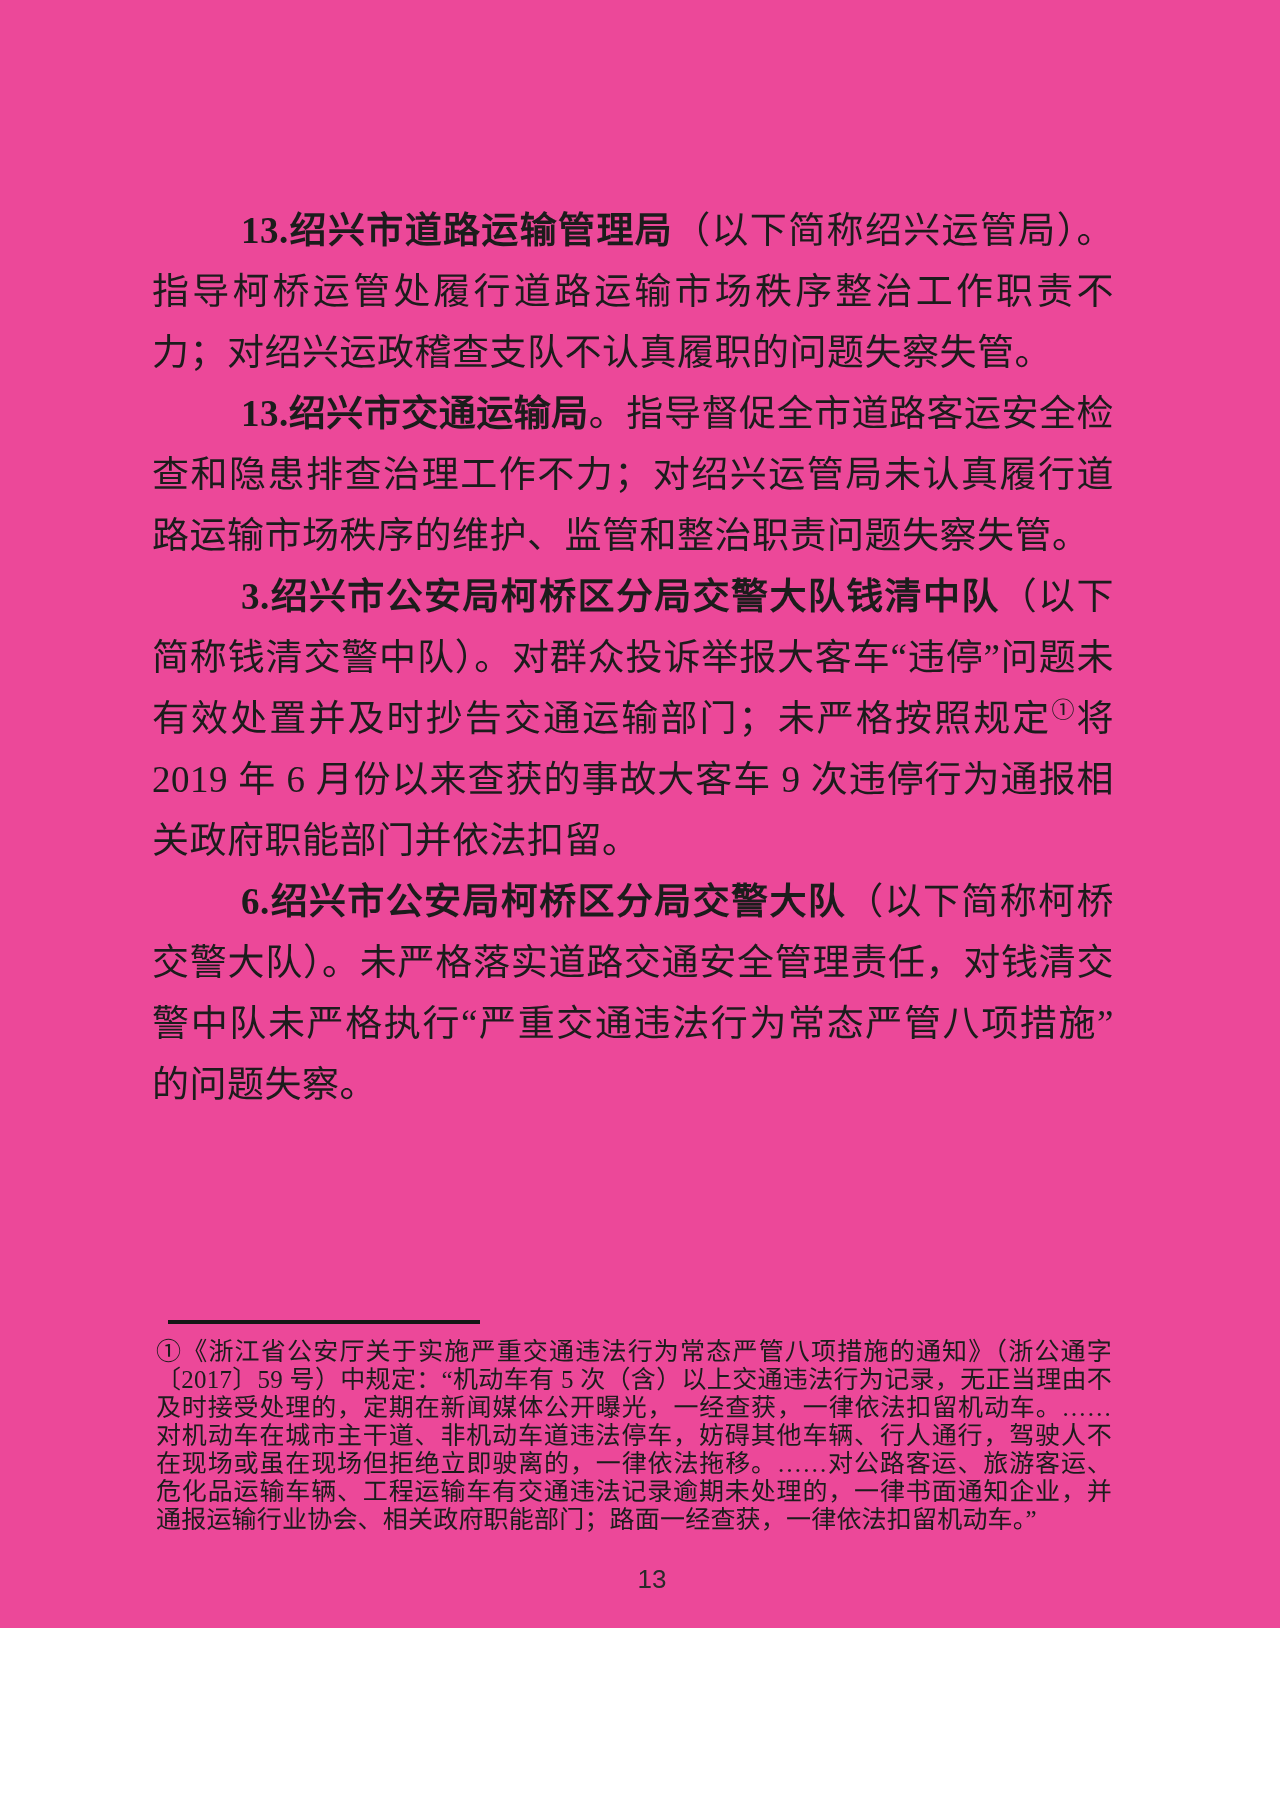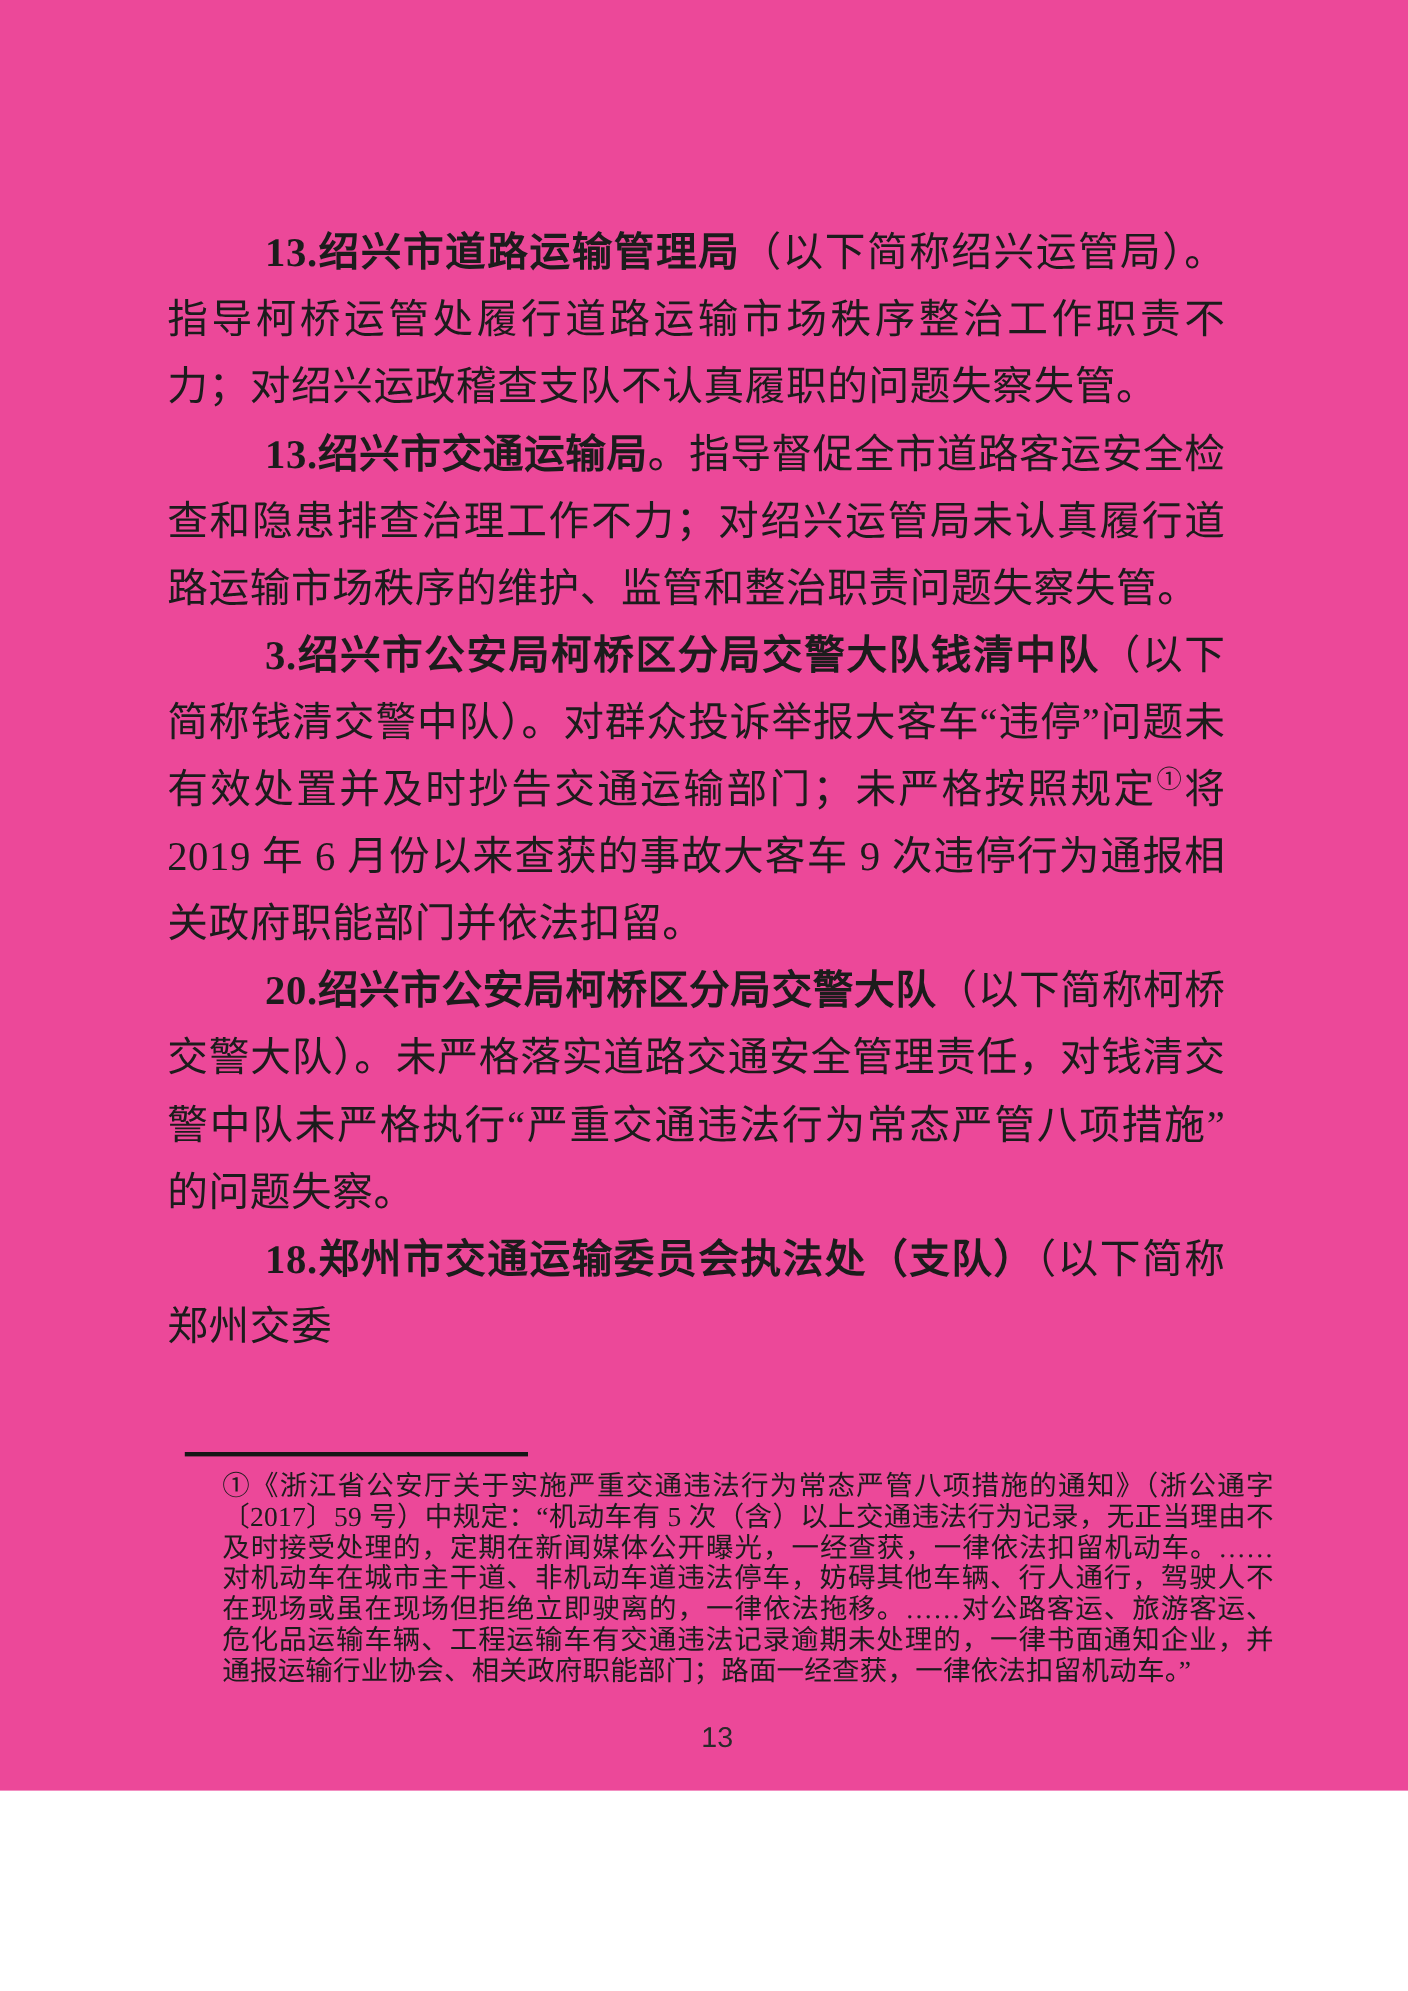--- a/index.html
+++ b/index.html
@@ -48,21 +48,20 @@
   }
   .footnote {
     position: absolute;
     left: 156px;
     top: 1338px;
     width: 956px;
     font-size: 25px;
     line-height: 28px;
     text-align: justify;
     letter-spacing: 0.2px;
-    margin-left: 46px;
   }
   .page-number {
     position: absolute;
     left: 12px;
     top: 1564px;
     width: 100%;
     text-align: center;
     font-size: 26px;
     color: #2a2a2a;
     font-family: "Liberation Sans", "DejaVu Sans", sans-serif;
@@ -70,22 +69,21 @@
 </style>
 </head>
 <body>
 
 <div class="page">
 
   <div class="body-text">
       <p class="para"><span class="seg-bold">13.绍兴市道路运输管理局</span><span>（以下简称绍兴运管局）。指导柯桥运管处履行道路运输市场秩序整治工作职责不力；对绍兴运政稽查支队不认真履职的问题失察失管。</span></p>
       <p class="para"><span class="seg-bold">13.绍兴市交通运输局</span><span>。指导督促全市道路客运安全检查和隐患排查治理工作不力；对绍兴运管局未认真履行道路运输市场秩序的维护、监管和整治职责问题失察失管。</span></p>
       <p class="para"><span class="seg-bold">3.绍兴市公安局柯桥区分局交警大队钱清中队</span><span>（以下简称钱清交警中队）。对群众投诉举报大客车“违停”问题未有效处置并及时抄告交通运输部门；未严格按照规定</span><span class="seg-sup">①</span><span>将 2019 年 6 月份以来查获的事故大客车 9 次违停行为通报相关政府职能部门并依法扣留。</span></p>
-      <p class="para"><span class="seg-bold">20.绍兴市公安局柯桥区分局交警大队</span><span>（以下简称柯桥交警大队）。未严格落实道路交通安全管理责任，对钱清交警中队未严格执行“严重交通违法行为常态严管八项措施”的问题失察。</span></p>
-      <p class="para"><span class="seg-bold">18.郑州市交通运输委员会执法处（支队）</span><span>（以下简称郑州交委</span></p>
+      <p class="para"><span class="seg-bold">6.绍兴市公安局柯桥区分局交警大队</span><span>（以下简称柯桥交警大队）。未严格落实道路交通安全管理责任，对钱清交警中队未严格执行“严重交通违法行为常态严管八项措施”的问题失察。</span></p>
     </div>
 
   <div class="footnote-rule"></div>
 
   <div class="footnote">①《浙江省公安厅关于实施严重交通违法行为常态严管八项措施的通知》（浙公通字〔2017〕59 号）中规定：“机动车有 5 次（含）以上交通违法行为记录，无正当理由不及时接受处理的，定期在新闻媒体公开曝光，一经查获，一律依法扣留机动车。……对机动车在城市主干道、非机动车道违法停车，妨碍其他车辆、行人通行，驾驶人不在现场或虽在现场但拒绝立即驶离的，一律依法拖移。……对公路客运、旅游客运、危化品运输车辆、工程运输车有交通违法记录逾期未处理的，一律书面通知企业，并通报运输行业协会、相关政府职能部门；路面一经查获，一律依法扣留机动车。”</div>
 
   <div class="page-number">13</div>
 
 </div>
 

